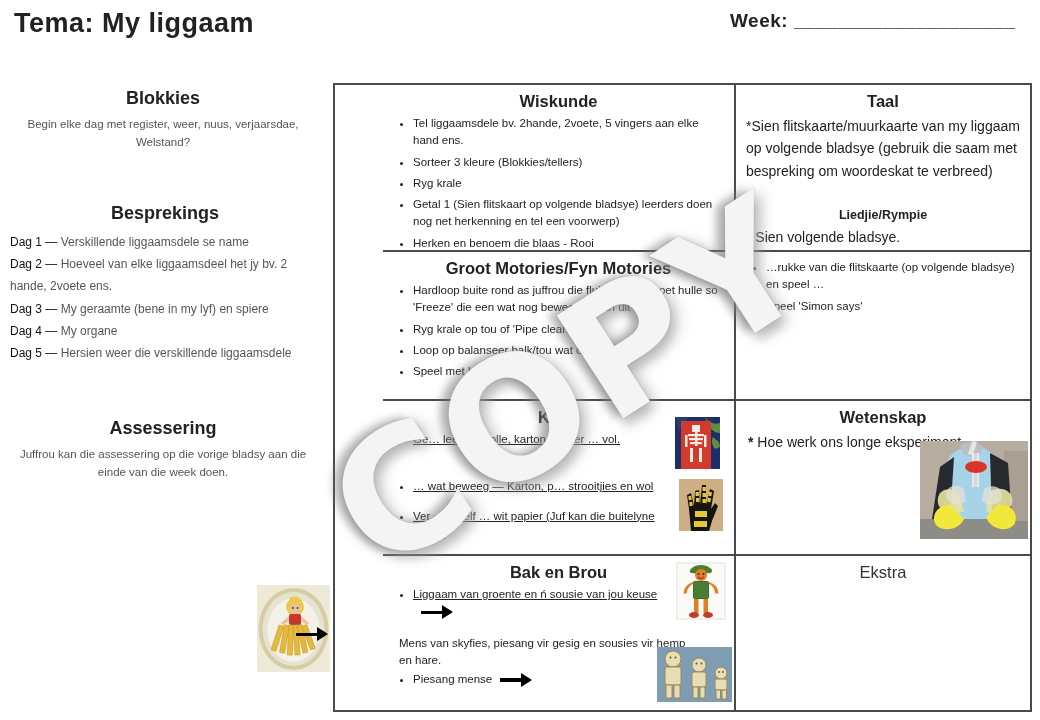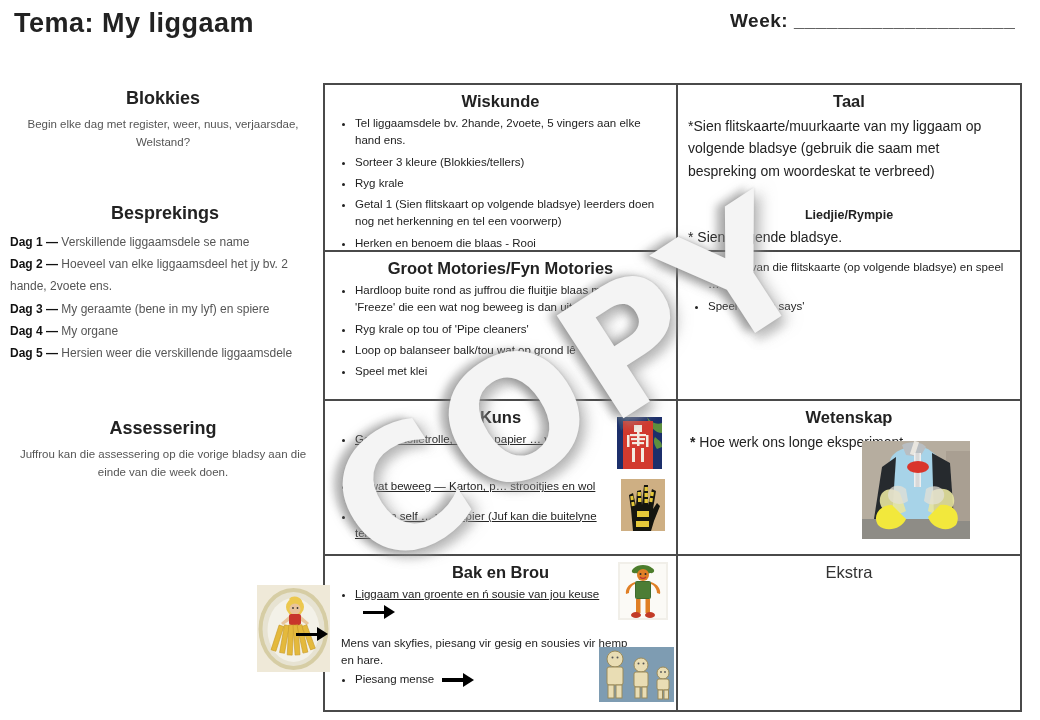--- a/index.html
+++ b/index.html
@@ -13,28 +13,29 @@
   .week-label{position:absolute;left:730px;top:10px;font-size:19px;font-weight:600;letter-spacing:.5px;}
 
   
   .side-section{position:absolute;text-align:center;}
   .side-aankoms{left:10px;top:88px;width:306px;}
   .side-besprekings{left:10px;top:203px;width:310px;}
   .side-assessering{left:10px;top:418px;width:306px;}
   .section-title{font-size:18px;font-weight:700;margin:0 0 7px 0;}
   .section-body{font-size:11.5px;line-height:1.55;color:#555;}
   .days{margin-top:6px;text-align:left;font-size:12px;line-height:1.85;color:#555;}
-  .day-label{font-weight:700;color:#111;}
+  .day-label{font-weight:400;color:#111;}
 
   
   .plan-table{
-    position:absolute;left:323px;top:83px;width:699px;height:629px;
+    position:absolute;left:333px;top:83px;width:699px;height:629px;
     border:2px solid #4a4a4a;box-sizing:border-box;
     display:grid;grid-template-columns:353px 1fr;grid-template-rows:167px 149px 155px 1fr;
     z-index:1;
+    padding-left:48px;
   }
   .cell{border-right:2px solid #4a4a4a;border-bottom:2px solid #4a4a4a;
         padding:5px 10px 4px 10px;position:relative;box-sizing:border-box;overflow:hidden;}
   .cell.last-col{border-right:none;}
   .cell.last-row{border-bottom:none;}
   .cell-title{text-align:center;font-size:16.5px;font-weight:700;margin:2px 0 4px 0;}
   .cell-title.light{font-weight:400;color:#333;}
   ul.bullets{margin:2px 0 0 20px;padding:0;list-style:disc;}
   .bullets li{font-size:11.5px;line-height:1.5;margin-bottom:4px;color:#222;}
   .kuns-b li{margin-bottom:30px;text-decoration:underline;}

